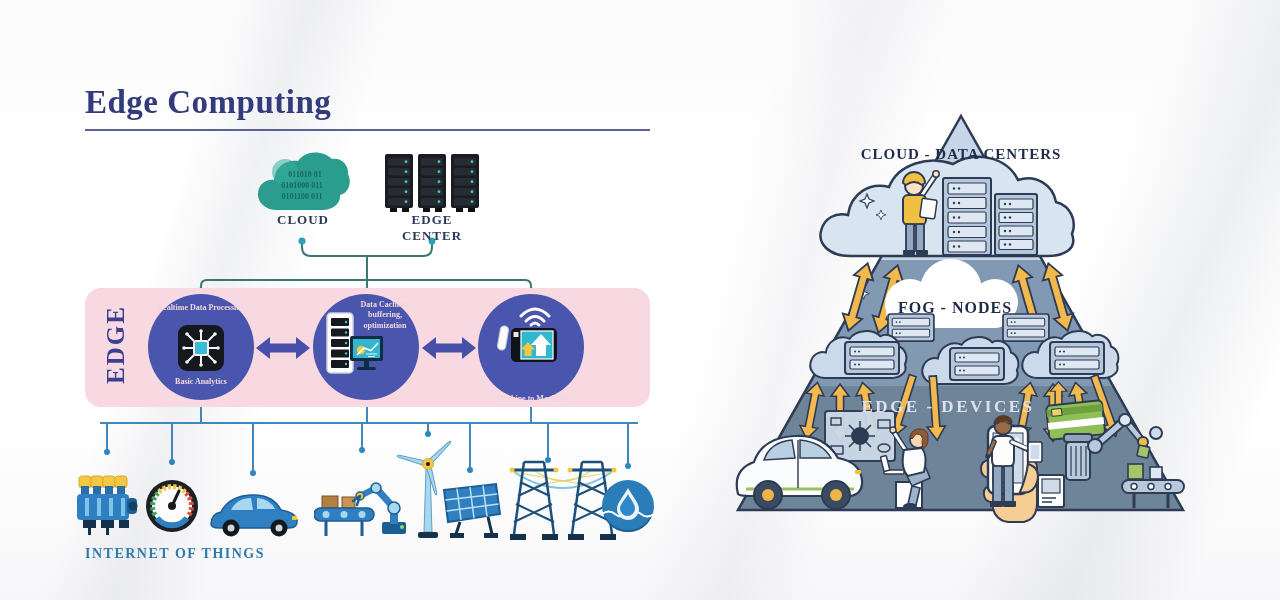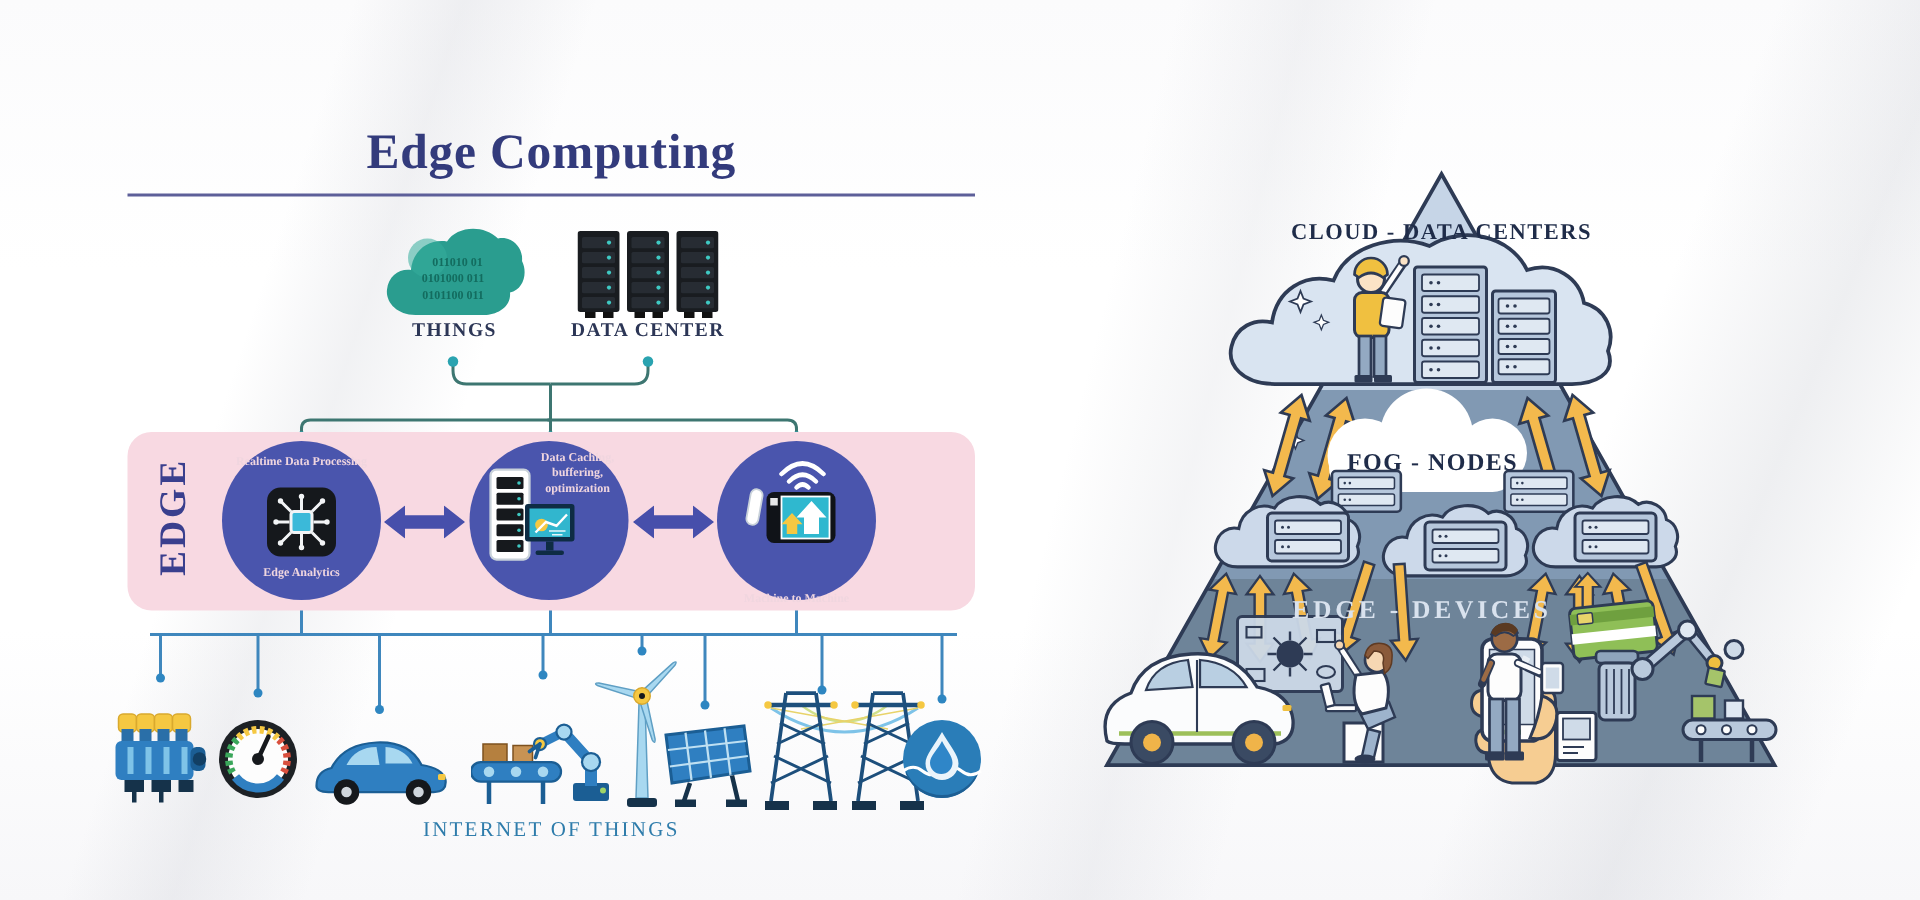--- a/index.html
+++ b/index.html
@@ -10,21 +10,21 @@
     background:
       linear-gradient(108deg, rgba(0,0,0,0) 16%, rgba(185,188,198,0.20) 21%, rgba(0,0,0,0) 27%),
       linear-gradient(104deg, rgba(0,0,0,0) 55%, rgba(185,188,198,0.16) 61%, rgba(0,0,0,0) 67%),
       linear-gradient(112deg, rgba(0,0,0,0) 78%, rgba(178,182,192,0.22) 86%, rgba(0,0,0,0) 94%),
       linear-gradient(180deg, #fbfbfc 0%, #ffffff 30%, #ffffff 70%, #f7f7f9 100%);
     overflow:hidden;
   }
   .abs { position:absolute; }
   .title {
     position:absolute; left:85px; top:84px; width:565px;
-    text-align:center; font-size:33px; font-weight:700;
+    font-size:33px; font-weight:700;
     color:#333b7c; letter-spacing:0.5px;
   }
   .title-underline {
     position:absolute; left:85px; top:129px; width:565px; height:2px;
     background:#5d5f99;
   }
   .small-label {
     position:absolute; text-align:center; font-weight:700;
     font-size:13px; color:#2c3656; letter-spacing:1px;
   }
@@ -40,22 +40,22 @@
   }
   .node-circle {
     position:absolute; width:106px; height:106px; top:294px;
     background:#4a55ad; border-radius:50%;
   }
   .node-label {
     position:absolute; text-align:center; font-weight:700;
     font-size:8px; line-height:1.3; color:#f0d6df;
   }
   .iot-label {
-    position:absolute; left:85px; top:546px; width:565px; text-align:center;
-    font-size:14px; font-weight:400; color:#2e7cab; letter-spacing:1.5px;
+    position:absolute; left:85px; top:546px; width:565px; text-align:left;
+    font-size:14px; font-weight:700; color:#2e7cab; letter-spacing:1.5px;
   }
   svg text { font-family:"Liberation Serif", serif; }
 </style>
 </head>
 <body>
 
 <div class="stage">
 
   <h1 class="title">Edge Computing</h1>
   <div class="title-underline"></div>
@@ -94,21 +94,21 @@
 
   <svg class="abs" style="left:255px;top:152px" width="95" height="62" viewBox="0 0 95 62">
     <path d="M22,58 C9,58 2,49 3,41 C4,32 11,27 19,28 C20,15 31,7 43,9 C49,-1 67,-3 77,7 C86,5 94,13 93,22 C97,30 94,41 85,43 C86,53 76,58 68,58 Z" fill="#2a9d8f"></path>
     <circle cx="30" cy="20" r="13" fill="#35ad9c" opacity="0.55"></circle>
     <g font-family="'DejaVu Sans Mono', monospace" font-size="8" fill="#136c5f" text-anchor="middle" font-weight="700">
       <text x="50" y="25">011010 01</text>
       <text x="47" y="36">0101000 011</text>
       <text x="47" y="47">0101100 011</text>
     </g>
   </svg>
-  <div class="small-label" style="left:255px;top:212px;width:96px">THINGS</div>
+  <div class="small-label" style="left:255px;top:212px;width:96px">CLOUD</div>
 
   <svg class="abs" style="left:385px;top:152px" width="94" height="62" viewBox="0 0 94 62">
     <g>
       <rect x="0" y="2" width="28" height="54" rx="2" fill="#191c20"></rect>
       <rect x="33" y="2" width="28" height="54" rx="2" fill="#191c20"></rect>
       <rect x="66" y="2" width="28" height="54" rx="2" fill="#191c20"></rect>
       <rect x="5" y="56" width="7" height="4" fill="#111"></rect>
         <rect x="17" y="56" width="7" height="4" fill="#111"></rect>
       <rect x="38" y="56" width="7" height="4" fill="#111"></rect>
         <rect x="50" y="56" width="7" height="4" fill="#111"></rect>
@@ -145,21 +145,21 @@
           <circle cx="54" cy="39.7" r="1.4"></circle>
           <circle cx="54" cy="49.7" r="1.4"></circle>
         <circle cx="87" cy="9.7" r="1.4"></circle>
           <circle cx="87" cy="19.7" r="1.4"></circle>
           <circle cx="87" cy="29.7" r="1.4"></circle>
           <circle cx="87" cy="39.7" r="1.4"></circle>
           <circle cx="87" cy="49.7" r="1.4"></circle>
       </g>
     </g>
   </svg>
-  <div class="small-label" style="left:380px;top:212px;width:104px">DATA CENTER</div>
+  <div class="small-label" style="left:380px;top:212px;width:104px">EDGE CENTER</div>
 
   <div class="edge-band"></div>
   <div class="edge-vert">EDGE</div>
 
   <div class="node-circle" style="left:148px"></div>
   <div class="node-circle" style="left:313px"></div>
   <div class="node-circle" style="left:478px"></div>
 
   <div class="node-label" style="left:156px;top:303px;width:90px">Realtime Data Processing</div>
   <svg class="abs" style="left:177px;top:324px" width="48" height="48" viewBox="0 0 48 48">
@@ -172,21 +172,21 @@
         <circle cx="24" cy="41" r="1.8"></circle>
         <circle cx="7" cy="24" r="1.8"></circle>
         <circle cx="41" cy="24" r="1.8"></circle>
       <circle cx="10" cy="10" r="1.8"></circle>
         <circle cx="38" cy="10" r="1.8"></circle>
         <circle cx="10" cy="38" r="1.8"></circle>
         <circle cx="38" cy="38" r="1.8"></circle>
     </g>
     <rect x="17" y="17" width="14" height="14" rx="2" fill="#3bb9d9" stroke="#f2f4f6" stroke-width="2"></rect>
   </svg>
-  <div class="node-label" style="left:156px;top:377px;width:90px">Edge Analytics</div>
+  <div class="node-label" style="left:156px;top:377px;width:90px">Basic Analytics</div>
 
   <svg class="abs" style="left:326px;top:312px" width="58" height="62" viewBox="0 0 58 62">
     <rect x="1" y="1" width="26" height="60" rx="4" fill="#ffffff" stroke="#c9d2da" stroke-width="1.5"></rect>
     <g>
       <rect x="5" y="6" width="18" height="8" rx="1" fill="#16191d"></rect>
         <circle cx="20" cy="10" r="1.2" fill="#3fc9c3"></circle>
       <rect x="5" y="16.5" width="18" height="8" rx="1" fill="#16191d"></rect>
         <circle cx="20" cy="20.5" r="1.2" fill="#3fc9c3"></circle>
       <rect x="5" y="27" width="18" height="8" rx="1" fill="#16191d"></rect>
         <circle cx="20" cy="31" r="1.2" fill="#3fc9c3"></circle>

